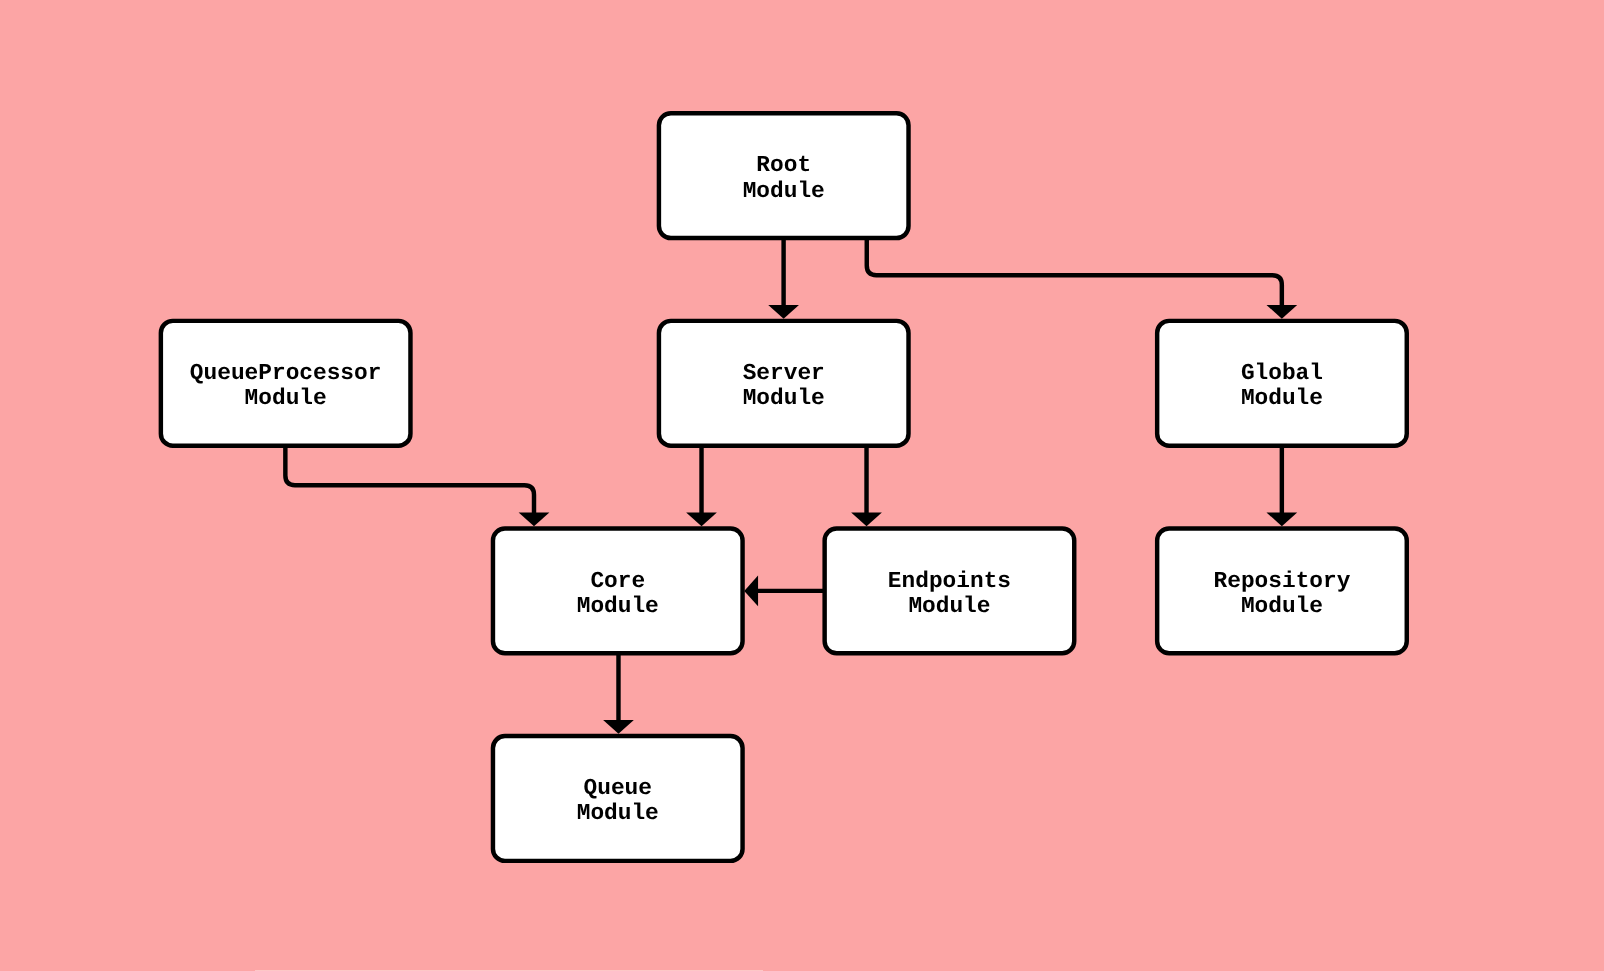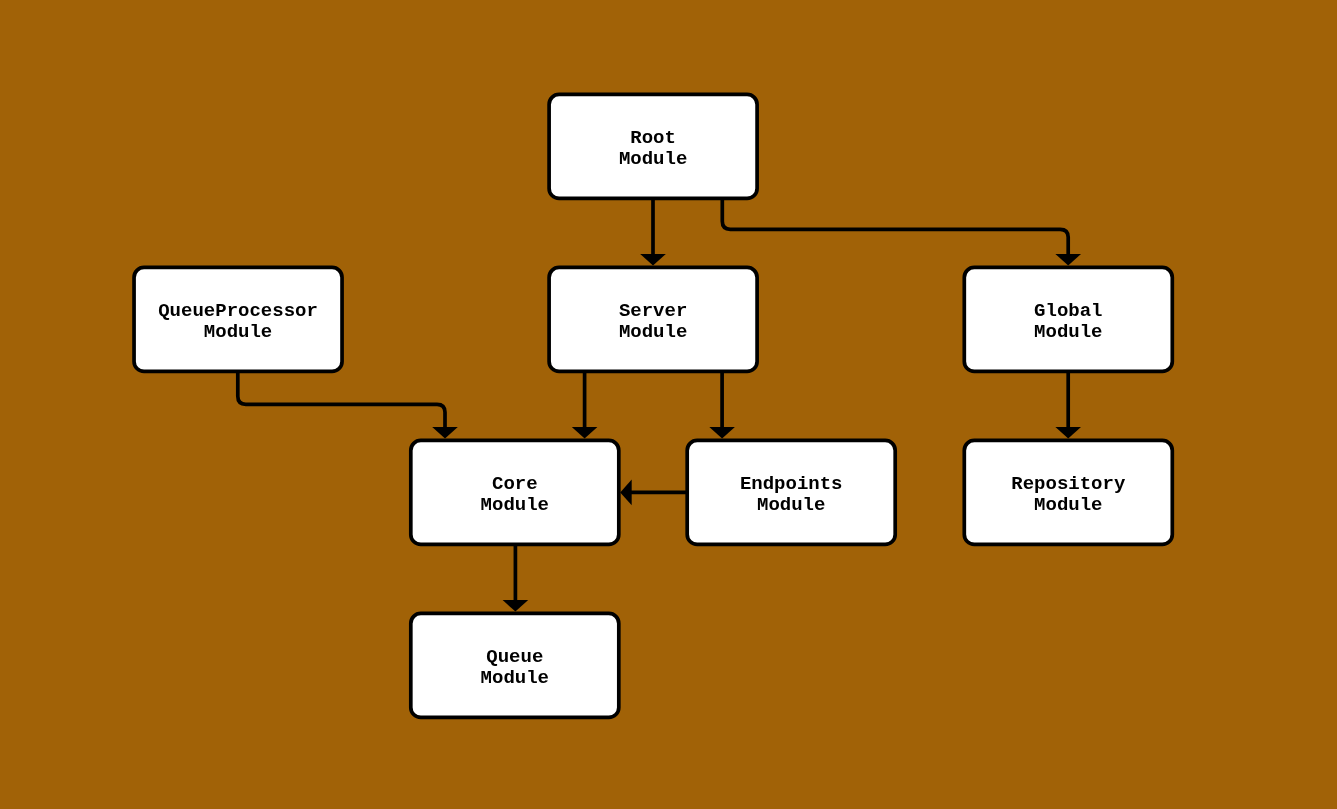--- a/index.html
+++ b/index.html
@@ -1,16 +1,16 @@
 <!DOCTYPE html>
 <html><head>
 <meta charset="utf-8">
 <style>
   html,body{margin:0;padding:0;background:#ffffff;}
-  .wrap{width:1337px;height:809px;position:relative;overflow:hidden;background:#a16207;}
+  .wrap{width:1337px;height:809px;position:relative;overflow:hidden;background:#fca5a5;}
   text{font-family:"Liberation Mono", monospace;font-weight:bold;font-size:19px;fill:#000;}
 </style>
 </head>
 <body>
 <div class="wrap">
 <svg width="1337" height="809" viewBox="0 0 1337 809" xmlns="http://www.w3.org/2000/svg">
   <g fill="none" stroke="#000000" stroke-width="3.7">
 
     <path d="M 653 198.4 V 256"></path>
 

